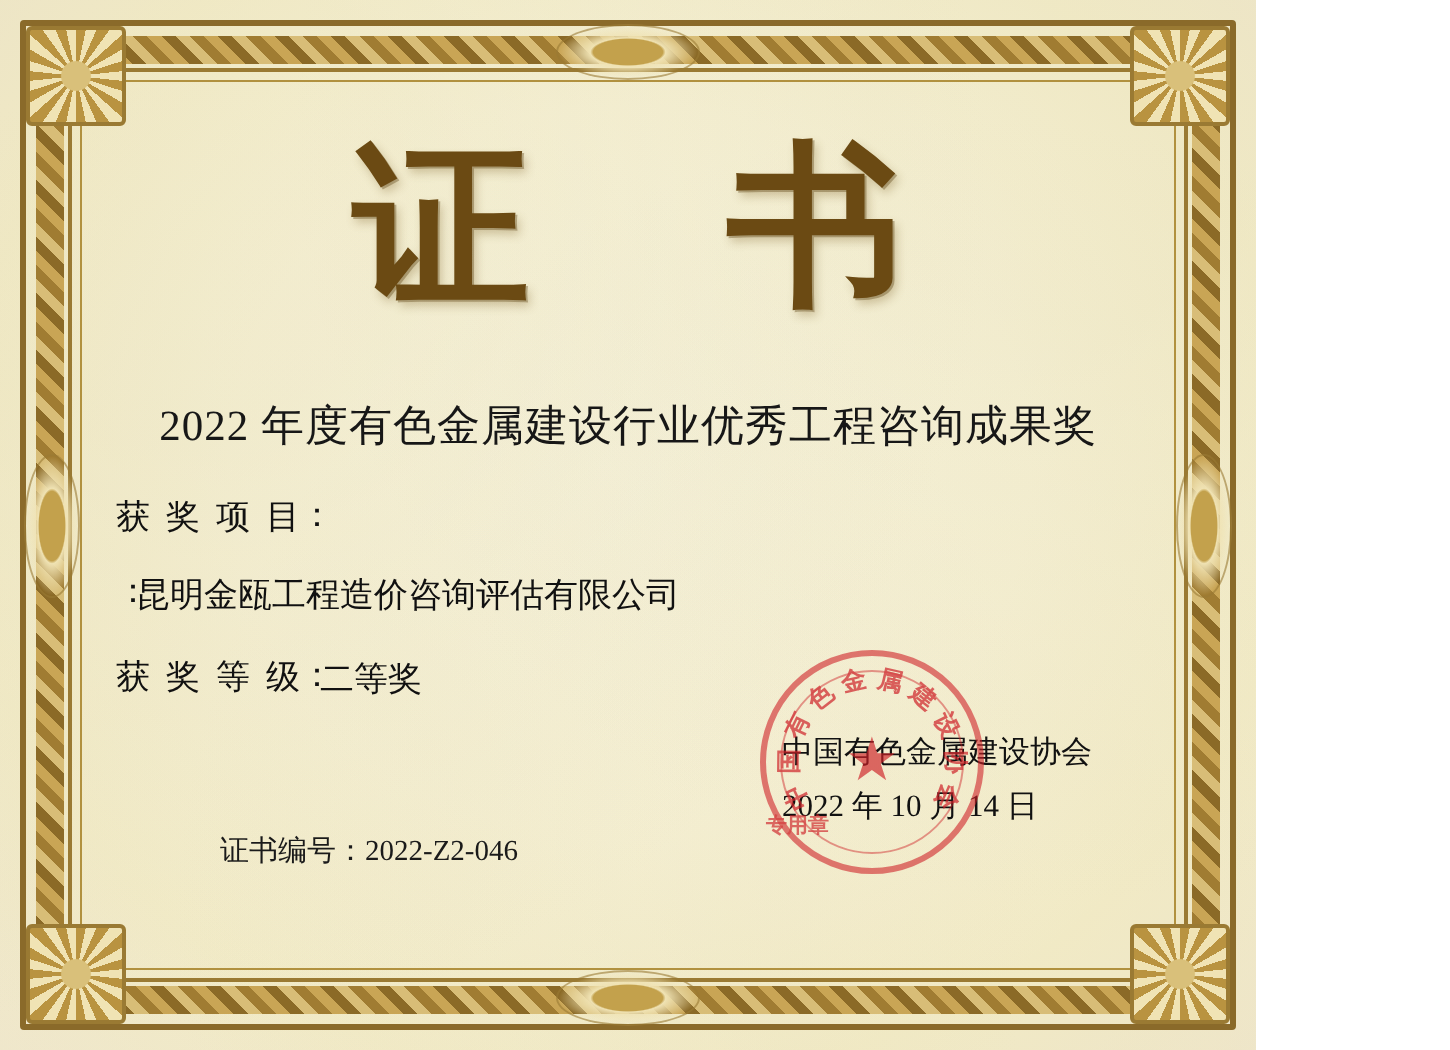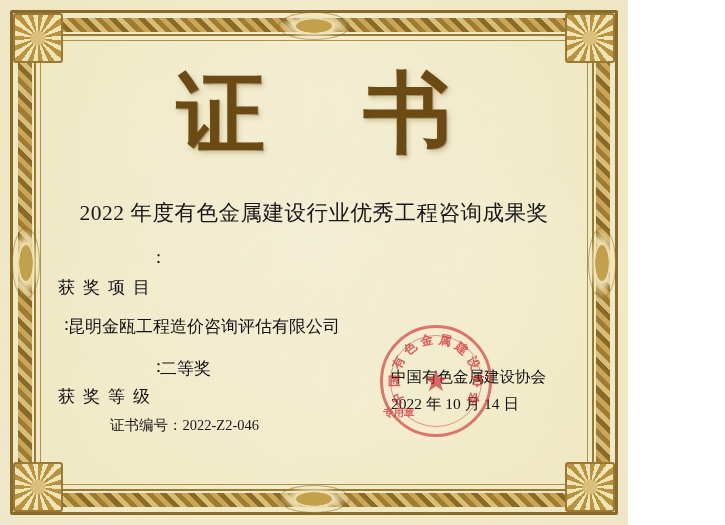--- a/index.html
+++ b/index.html
@@ -141,21 +141,20 @@
     color: #111;
   }
   .field-label {
     flex: 0 0 auto;
     width: 92px;
     text-align: justify;
     text-align-last: justify;
     font-size: 17px;
     color: #111;
     padding-top: 1px;
-    margin-top: 29px;
   }
   .field-colon {
     flex: 0 0 auto;
     width: 10px;
   }
   .field-value {
     flex: 1 1 auto;
     font-size: 17px;
     font-weight: bold;
     color: #111;

